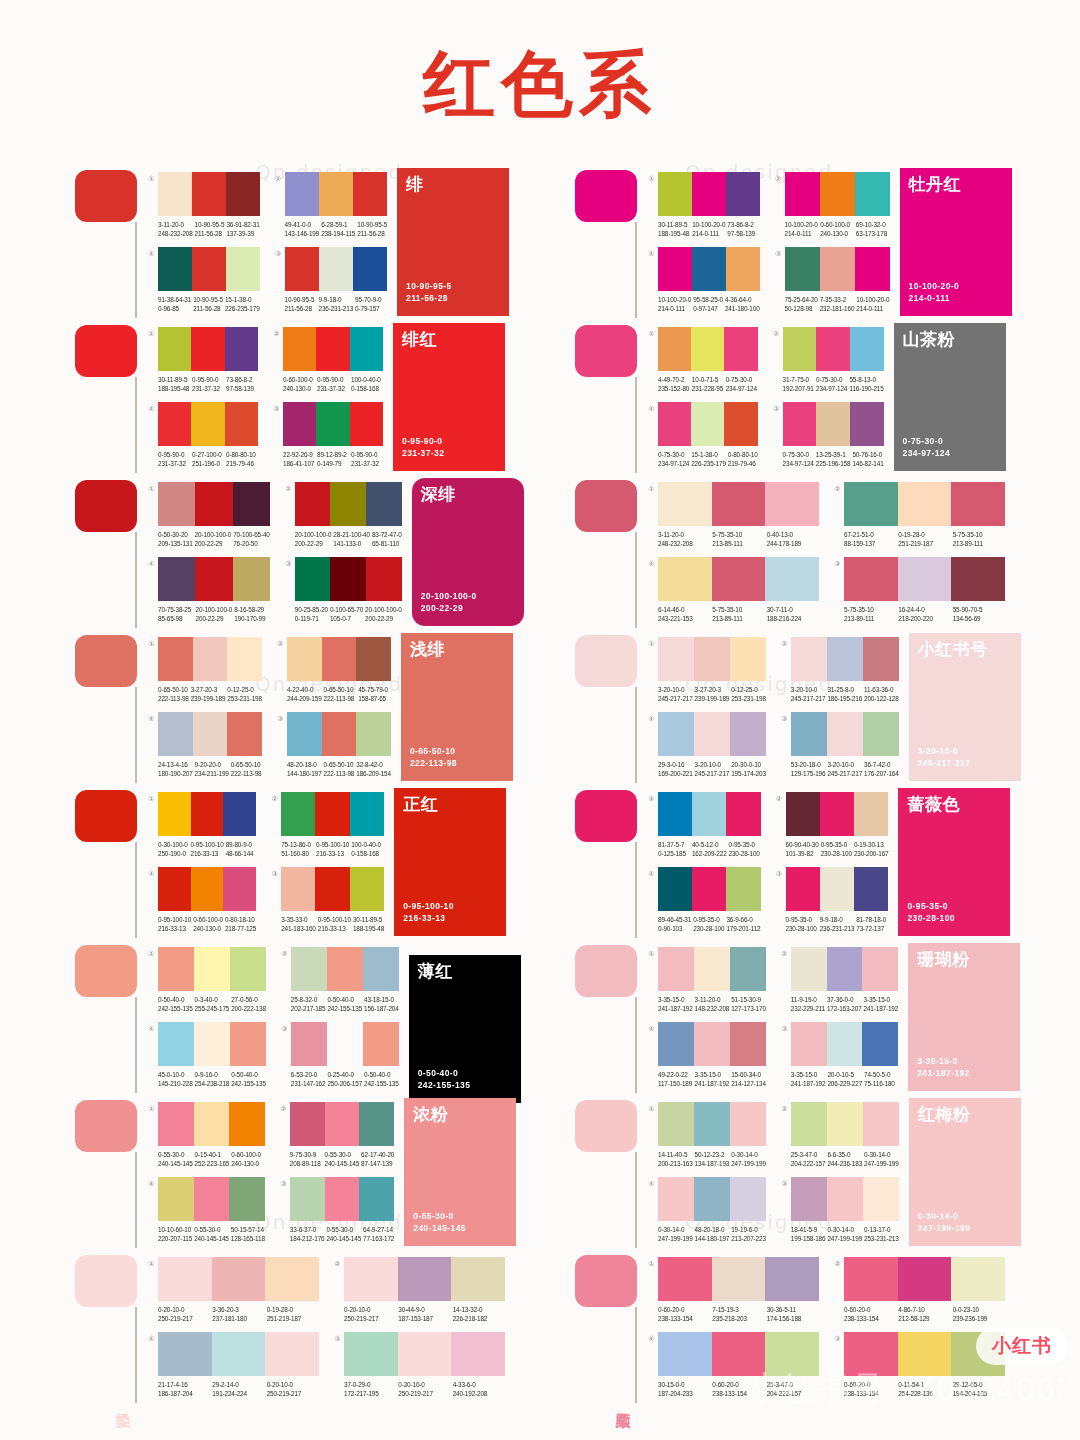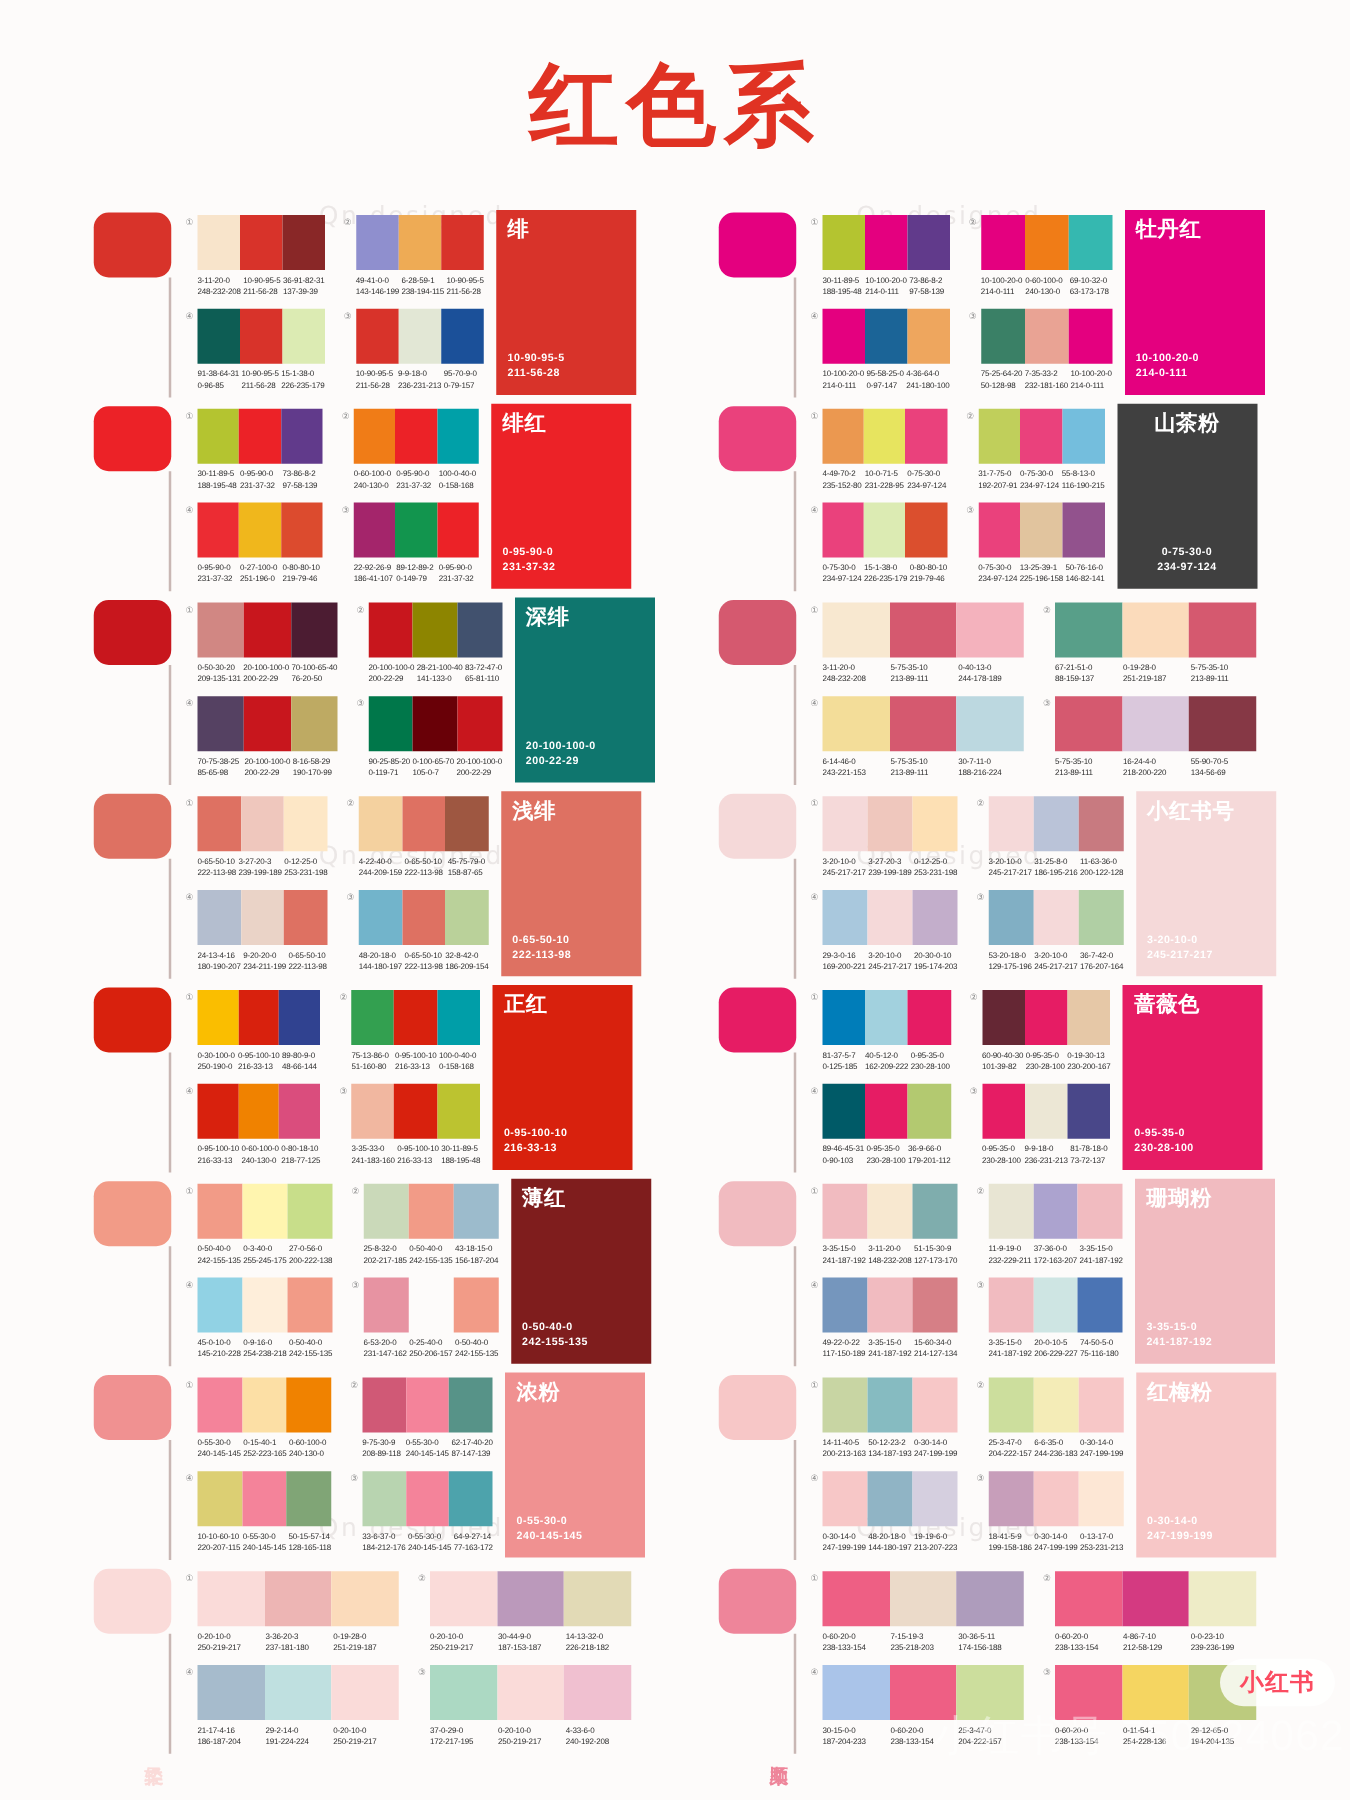--- a/index.html
+++ b/index.html
@@ -642,21 +642,21 @@
                 <div class="code">225-196-158</div>
               </div>
               <div>
                 <div class="code">50-76-16-0</div>
                 <div class="code">146-82-141</div>
               </div>
             </div>
           </div>
         </div>
       </div>
-      <div class="feature" style="background: #404040; text-align: center;">
+      <div class="feature" style="background: #737373;">
         <div class="feature-name">山茶粉</div>
         <div class="feature-codes">
           <div>0-75-30-0</div>
           <div>234-97-124</div>
         </div>
       </div>
     </div>
     <div class="block">
       <div class="mood">
         <div class="mood-chip" style="background: rgb(200, 22, 29);"></div>
@@ -754,21 +754,21 @@
                 <div class="code">105-0-7</div>
               </div>
               <div>
                 <div class="code">20-100-100-0</div>
                 <div class="code">200-22-29</div>
               </div>
             </div>
           </div>
         </div>
       </div>
-      <div class="feature" style="background: #0f766e;">
+      <div class="feature" style="background: #be185d; border-radius: 13px;">
         <div class="feature-name">深绯</div>
         <div class="feature-codes">
           <div>20-100-100-0</div>
           <div>200-22-29</div>
         </div>
       </div>
     </div>
     <div class="block">
       <div class="mood">
         <div class="mood-chip" style="background: rgb(213, 89, 111);"></div>
@@ -1419,21 +1419,21 @@
                 <div class="code">250-206-157</div>
               </div>
               <div>
                 <div class="code">0-50-40-0</div>
                 <div class="code">242-155-135</div>
               </div>
             </div>
           </div>
         </div>
       </div>
-      <div class="feature" style="background: #7f1d1d;">
+      <div class="feature" style="background: #000000; margin-top: 12px;">
         <div class="feature-name">薄红</div>
         <div class="feature-codes">
           <div>0-50-40-0</div>
           <div>242-155-135</div>
         </div>
       </div>
     </div>
     <div class="block">
       <div class="mood">
         <div class="mood-chip" style="background: rgb(241, 187, 192);"></div>

